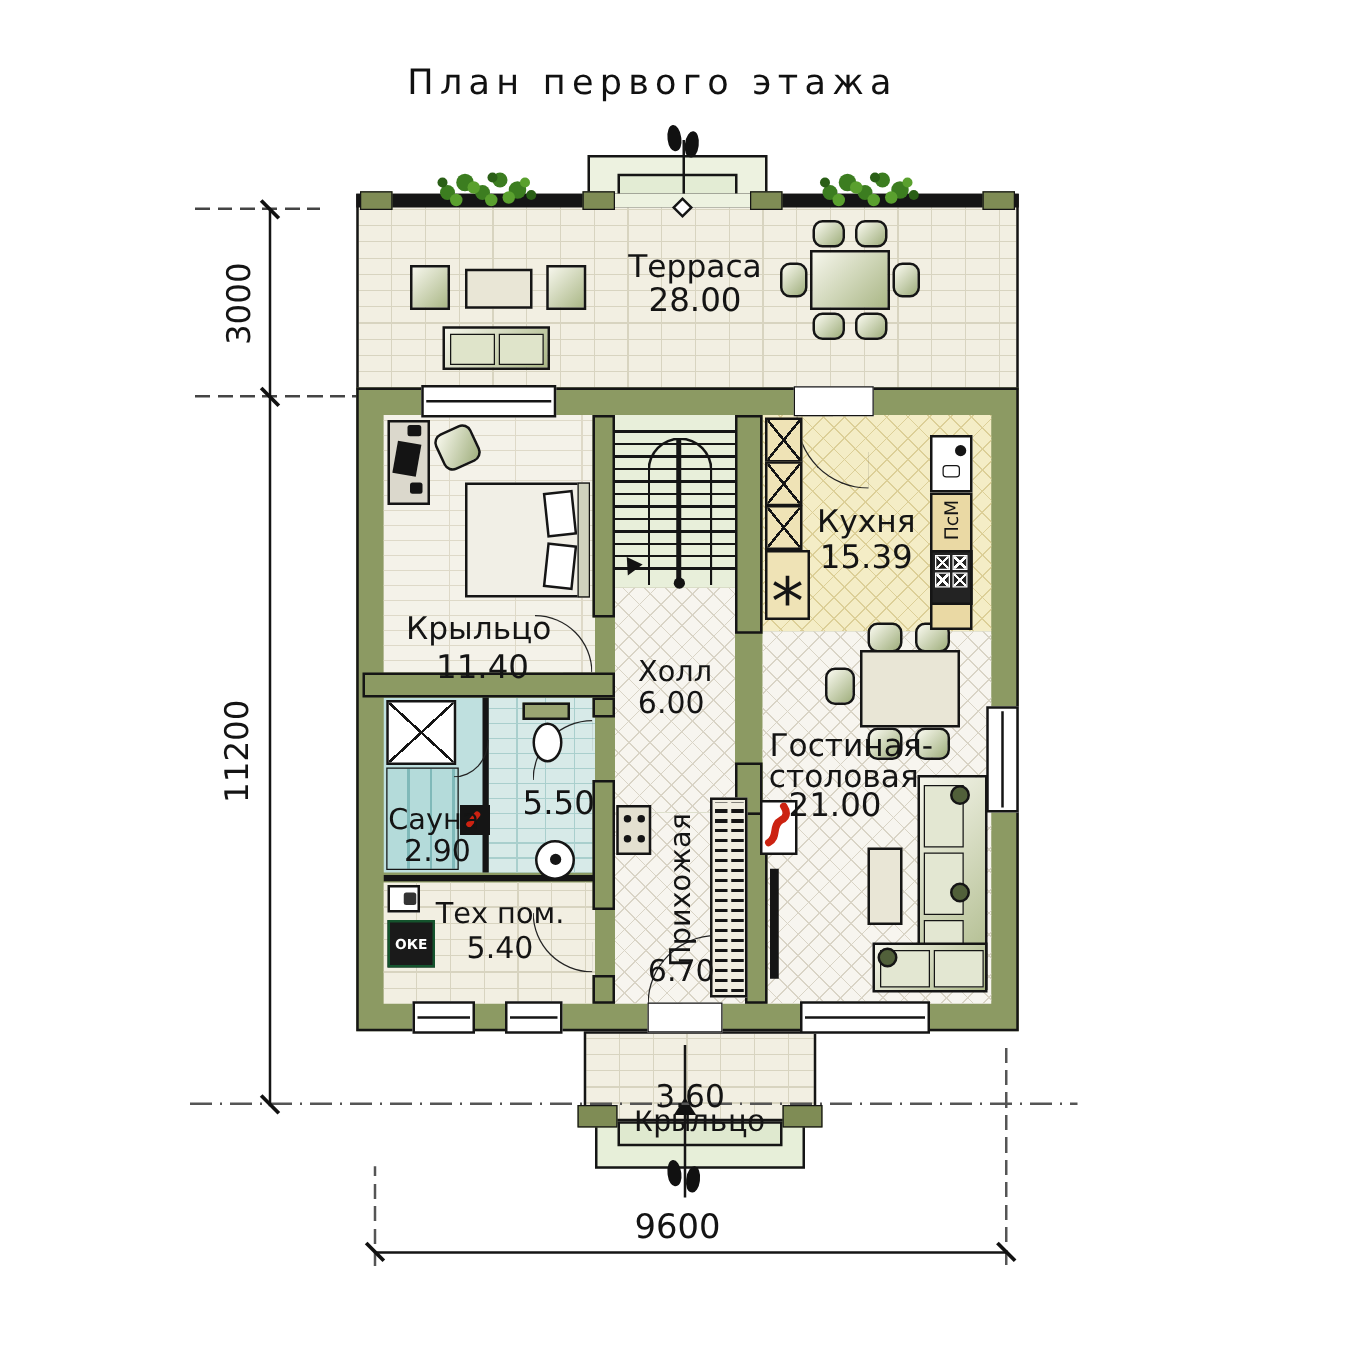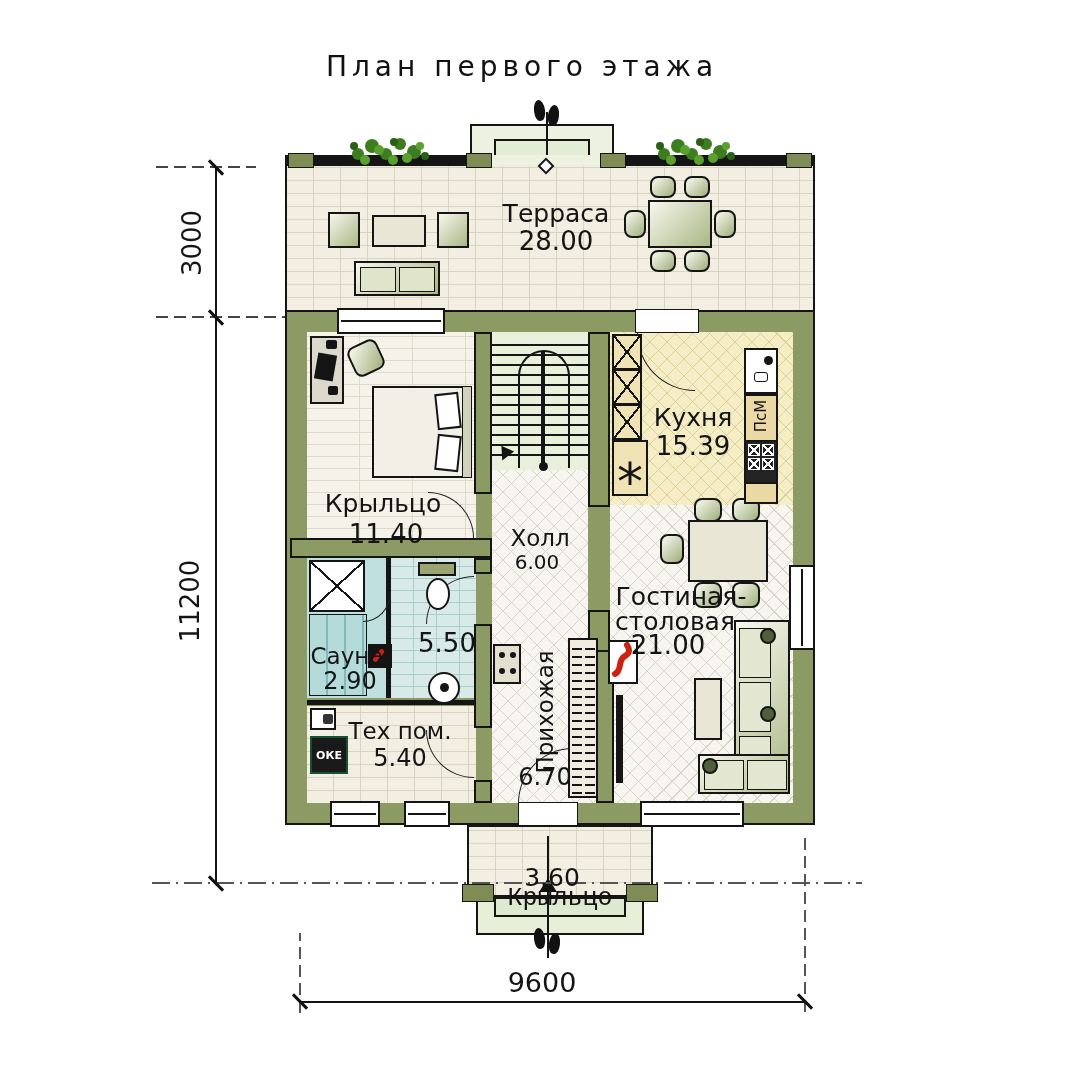--- a/index.html
+++ b/index.html
@@ -230,21 +230,21 @@
   <div class="abs" style="left:310px;top:708px;width:26px;height:22px;border:2px solid #151515;background:#fff;z-index:5;">
     <div class="abs" style="left:11px;top:4px;width:10px;height:10px;background:#333;border-radius:2px;"></div>
   </div>
   <div class="abs" style="left:310px;top:736px;width:38px;height:38px;background:#1a1a1a;border:2px solid #14532d;z-index:5;display:flex;align-items:center;justify-content:center;">
     <span style="color:#fff;font-size:11px;font-weight:bold;">ОКЕ</span>
   </div>
   <div class="lbl lbl-s" style="left:400px;top:731px;">Тех пом.</div>
   <div class="lbl" style="left:400px;top:758px;font-size:24px;">5.40</div>
 
   <div class="lbl lbl-s" style="left:540px;top:538px;">Холл</div>
-  <div class="lbl" style="left:537px;top:562px;font-size:20px;">6.00</div>
+  <div class="lbl" style="left:537px;top:562px;font-size:24px;">6.00</div>
 
   <div class="abs" style="left:493px;top:644px;width:28px;height:40px;border:2px solid #151515;background:#e3e0d0;z-index:5;">
     <div class="abs" style="left:4px;top:6px;width:6px;height:6px;border-radius:50%;background:#151515;"></div>
     <div class="abs" style="left:15px;top:6px;width:6px;height:6px;border-radius:50%;background:#151515;"></div>
     <div class="abs" style="left:4px;top:22px;width:6px;height:6px;border-radius:50%;background:#151515;"></div>
     <div class="abs" style="left:15px;top:22px;width:6px;height:6px;border-radius:50%;background:#151515;"></div>
   </div>
   <div class="abs" style="left:568px;top:638px;width:30px;height:160px;border:2px solid #151515;background:#f0ede0;z-index:5;">
     <div class="abs comb" style="left:2px;top:2px;width:10px;height:152px;"></div>
     <div class="abs comb" style="left:15px;top:2px;width:10px;height:152px;"></div>

